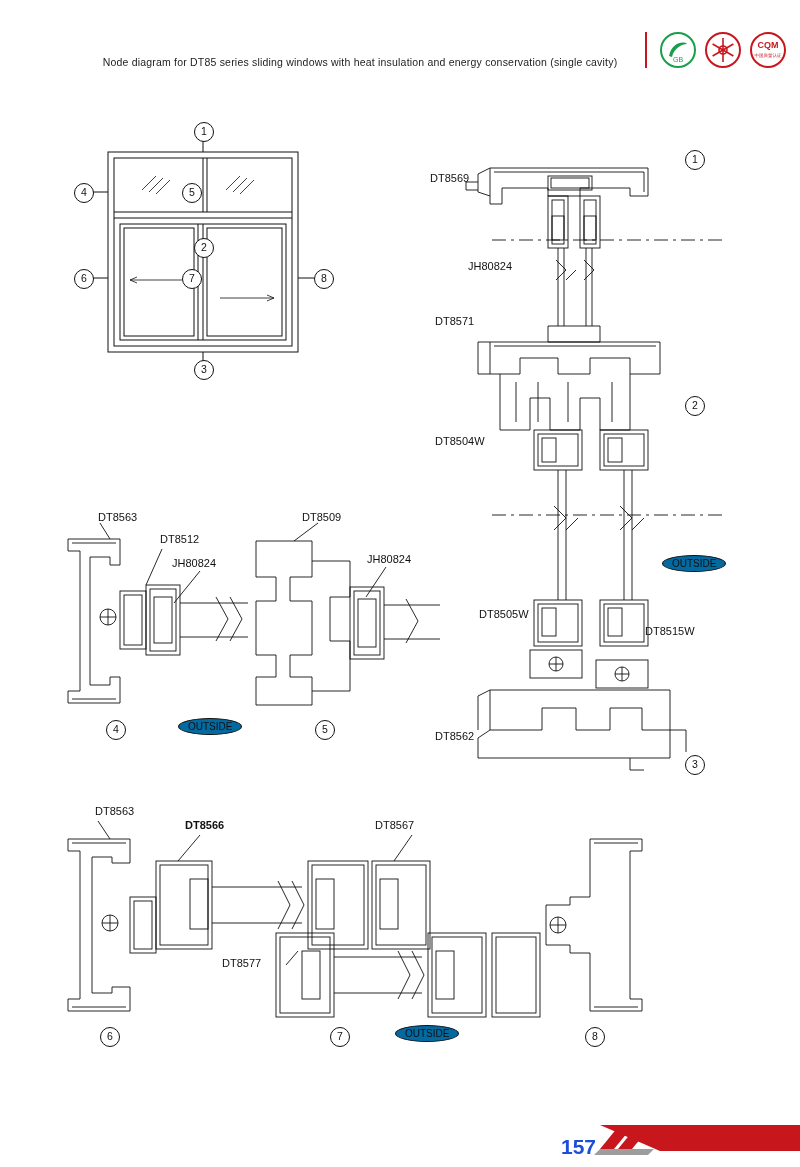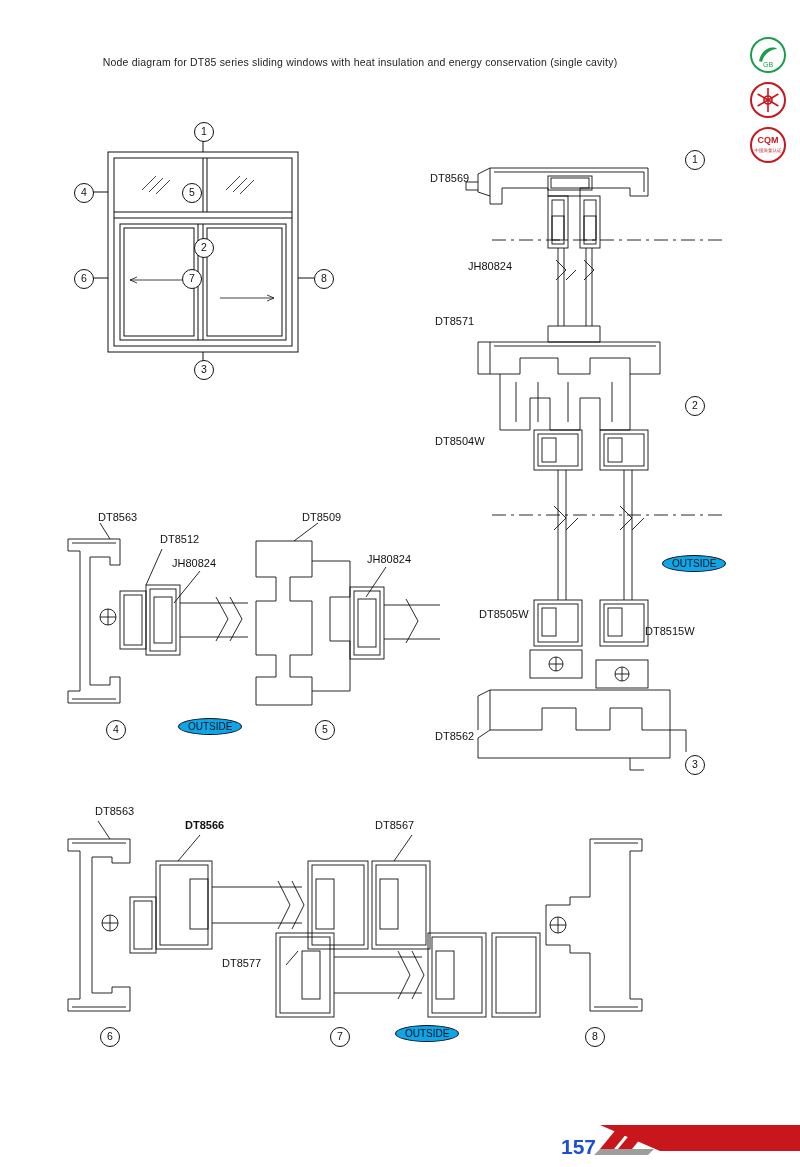--- a/index.html
+++ b/index.html
@@ -11,35 +11,35 @@
   
   .header{position:absolute;left:0;top:0;width:800px;height:96px;}
   .title-cn{
     position:absolute;left:0;top:28px;width:720px;text-align:center;
     font-size:19px;font-weight:bold;letter-spacing:.5px;color:#111;
   }
   .title-en{
     position:absolute;left:0;top:56px;width:720px;text-align:center;
     font-size:10.5px;color:#222;letter-spacing:.2px;
   }
-  .logos{position:absolute;right:14px;top:28px;height:40px;display:flex;align-items:flex-end;gap:9px;flex-direction:column;}
+  .logos{position:absolute;right:14px;top:28px;height:40px;display:flex;align-items:flex-end;gap:9px;}
   .logo-div{width:2px;height:36px;background:#c8161d;margin-right:4px;}
   .logo{width:36px;height:36px;border-radius:50%;position:relative;}
   .logo svg{display:block;}
 
   
   .draw{position:absolute;}
   .lbl{position:absolute;font-size:11px;color:#111;white-space:nowrap;}
   .num-circle{
     position:absolute;width:18px;height:18px;border:1px solid #111;border-radius:50%;
     font-size:10.5px;line-height:17px;text-align:center;color:#111;background:#fff;
   }
   .outside-tag{
     position:absolute;border:1px solid #111;border-radius:50%;
-    font-size:10px;padding:2px 9px;background:#0ea5e9;color:#111;white-space:nowrap;
+    font-size:10px;padding:2px 9px;background:#0369a1;color:#111;white-space:nowrap;
   }
 
   
   .footer{position:absolute;left:0;bottom:0;width:662px;height:62px;}
   .footer-bar{position:absolute;left:0;bottom:16px;width:800px;height:26px;background:#c8161d;}
   .footer-brand{
     position:absolute;right:112px;bottom:18px;text-align:right;line-height:1.05;
   }
   .brand-1{font-size:8px;color:#ffffff;letter-spacing:1px;}
   .brand-2{font-size:7px;color:#ffffff;letter-spacing:1px;}

